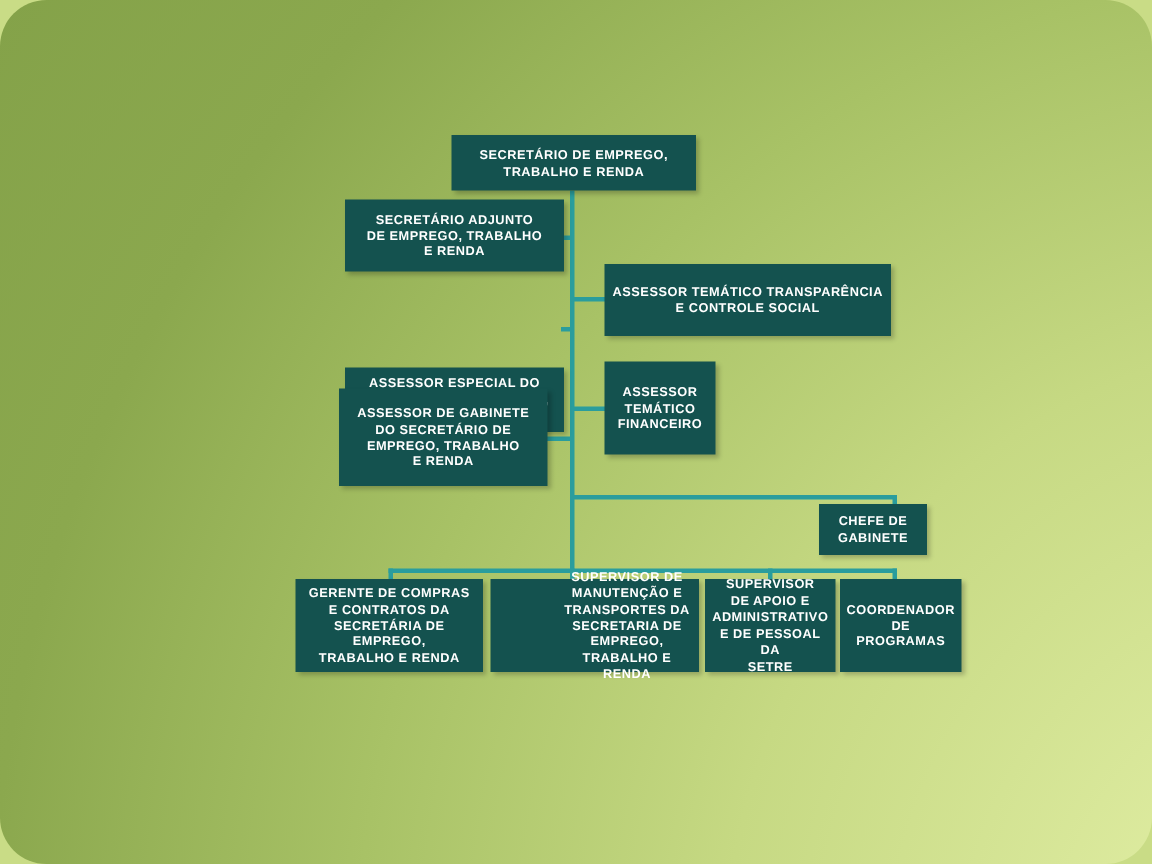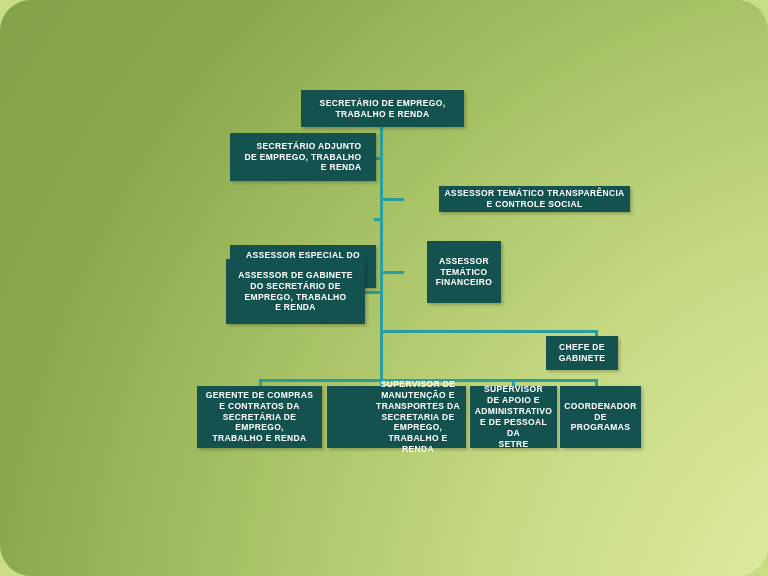--- a/index.html
+++ b/index.html
@@ -58,38 +58,38 @@
   <div class="link v" style="left:259px;top:379px;height:9px;"></div>
   <div class="link v" style="left:380px;top:379px;height:9px;"></div>
   <div class="link v" style="left:512px;top:379px;height:9px;"></div>
   <div class="link v" style="left:595px;top:379px;height:9px;"></div>
 
   <div class="node" style="left:301px;top:90px;width:163px;height:37px;font-size:8.5px;">
     <span>SECRETÁRIO DE EMPREGO,
 TRABALHO E RENDA</span>
   </div>
 
-  <div class="node" style="left:230px;top:133px;width:146px;height:48px;font-size:8.5px;text-align:right;">
+  <div class="node" style="left:230px;top:133px;width:146px;height:48px;font-size:8.5px;">
     <span>SECRETÁRIO ADJUNTO
 DE EMPREGO, TRABALHO
 E RENDA</span>
   </div>
 
-  <div class="node" style="left:403px;top:186px;width:191px;height:26px;font-size:8.5px;margin-left:36px;">
+  <div class="node" style="left:403px;top:176px;width:191px;height:48px;font-size:8.5px;">
     <span>ASSESSOR TEMÁTICO TRANSPARÊNCIA
 E CONTROLE SOCIAL</span>
   </div>
 
   <div class="node" style="left:230px;top:197px;width:146px;height:43px;font-size:8.5px;margin-top:48px;">
     <span>ASSESSOR ESPECIAL DO
 SECRETÁRIO DE EMPREGO,
 TRABALHO E RENDA</span>
   </div>
 
-  <div class="node" style="left:403px;top:241px;width:74px;height:62px;font-size:8.5px;margin-left:24px;">
+  <div class="node" style="left:403px;top:241px;width:74px;height:62px;font-size:8.5px;">
     <span>ASSESSOR
 TEMÁTICO
 FINANCEIRO</span>
   </div>
 
   <div class="node" style="left:226px;top:259px;width:139px;height:65px;font-size:8.5px;">
     <span>ASSESSOR DE GABINETE
 DO SECRETÁRIO DE
 EMPREGO, TRABALHO
 E RENDA</span>

